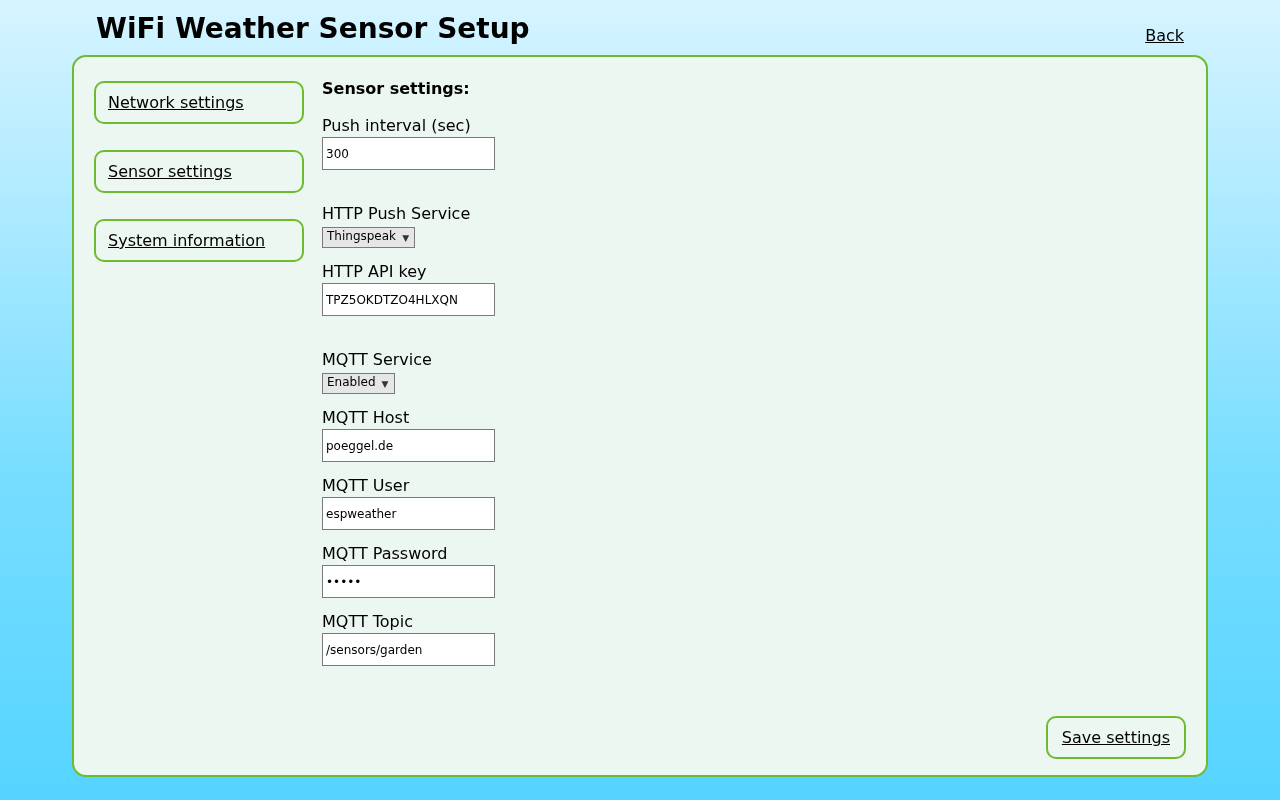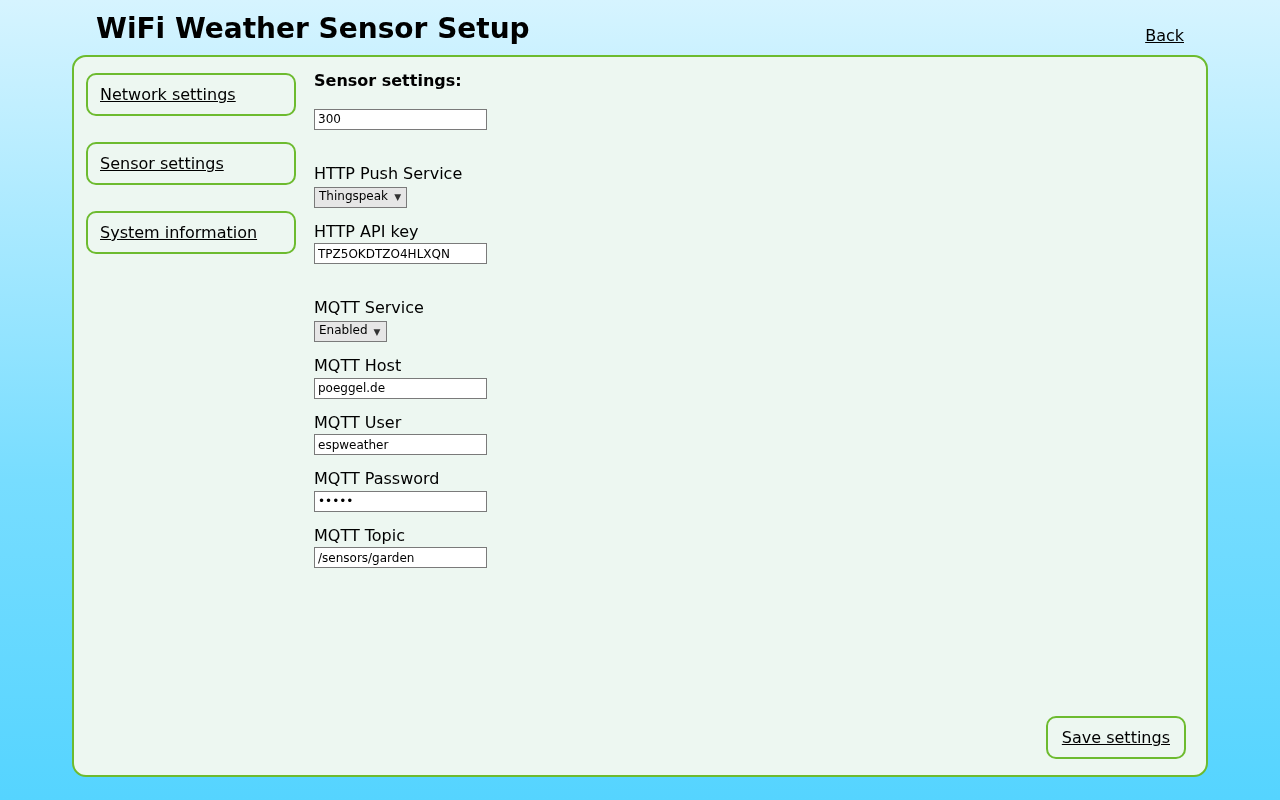--- a/index.html
+++ b/index.html
@@ -32,21 +32,21 @@
       font-size: 16px;
       cursor: pointer;
     }
     .panel {
       margin: 6px 72px 0 72px;
       height: 722px;
       background: #edf7f1;
       border: 2px solid #6dbb2f;
       border-radius: 14px;
       position: relative;
-      padding: 12px;
+      padding: 20px;
       display: flex;
       flex-direction: row;
     }
     .sidebar {
       width: 210px;
       flex-shrink: 0;
       display: flex;
       flex-direction: column;
       gap: 26px;
       padding-top: 4px;
@@ -79,21 +79,21 @@
       margin-bottom: 34px;
     }
     .field-label {
       font-size: 16px;
       color: #000;
       margin-bottom: 2px;
       display: block;
     }
     .text-input {
       width: 173px;
-      height: 21px;
+      height: 33px;
       border: 1px solid #7a7a7a;
       background: #fff;
       font-size: 12px;
       font-family: inherit;
       padding: 0 3px;
     }
     .select-input {
       border: 1px solid #7a7a7a;
       background: #e6e6e6;
       font-size: 12px;
@@ -142,20 +142,21 @@
   <div class="sidebar">
     <div class="sidebar-item">Network settings</div>
     <div class="sidebar-item">Sensor settings</div>
     <div class="sidebar-item">System information</div>
   </div>
 
   <div class="content">
     <div class="section-heading">Sensor settings:</div>
 
     <div class="field-group gap-after">
+      <span class="field-label">Push interval (sec)</span>
       <input class="text-input" type="text" value="300" style="">
     </div>
 
     <div class="field-group">
       <span class="field-label">HTTP Push Service</span>
       <div class="select-input" style="min-width:80px">
         <span>Thingspeak</span>
       </div>
     </div>
 

